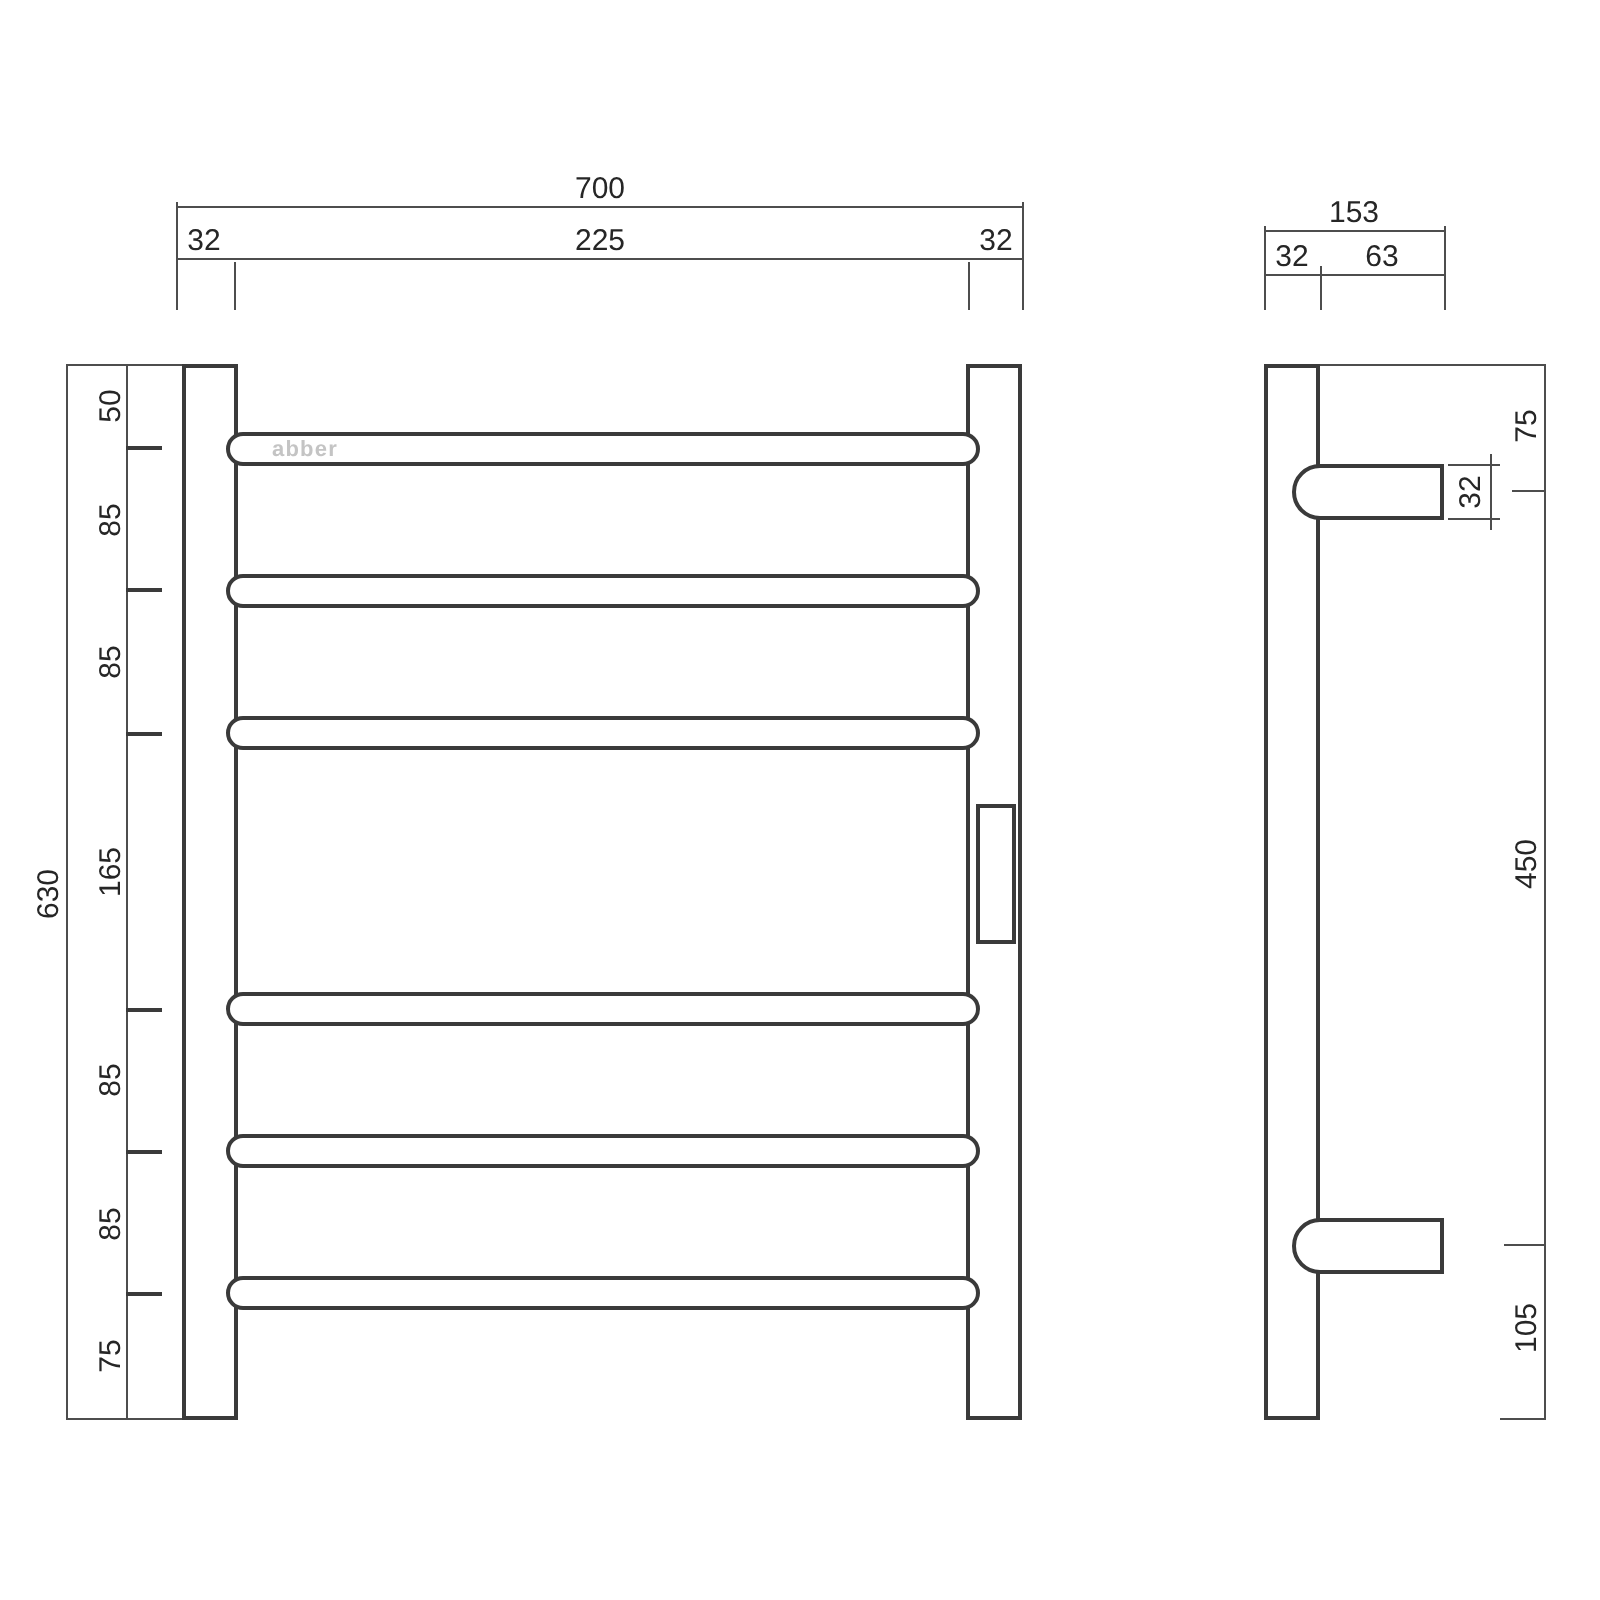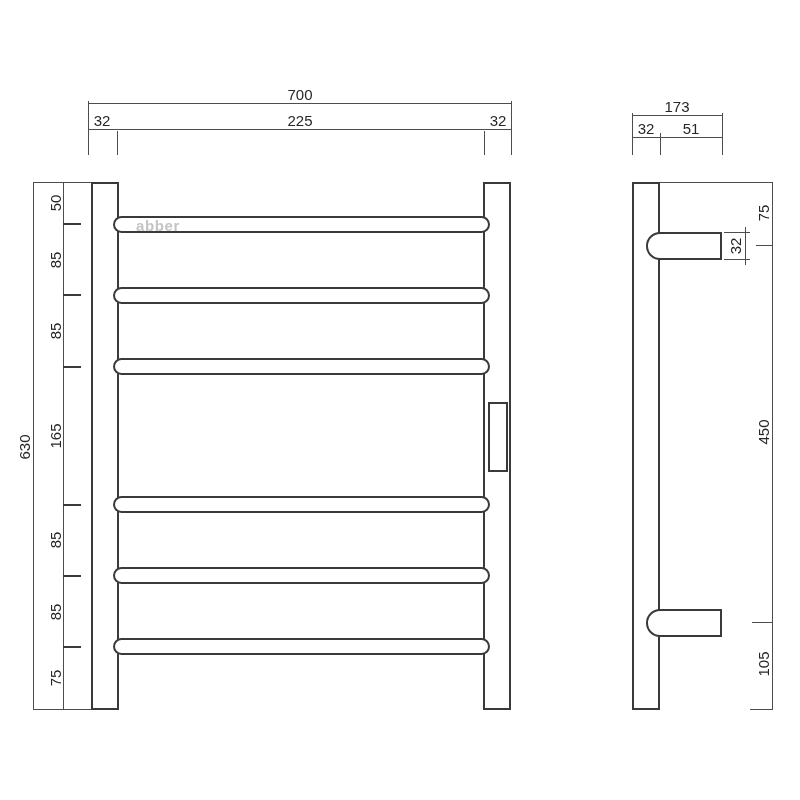--- a/index.html
+++ b/index.html
@@ -17,21 +17,21 @@
   .hline { position:absolute; height:1px; background:#4d4d4d; z-index:1; }
   .vline { position:absolute; width:1px;  background:#4d4d4d; z-index:1; }
   .tick  { position:absolute; height:2px; background:#3a3a3a; z-index:1; }
   
   .dim {
     position:absolute; font-size:15px; line-height:14px; color:#262626;
     text-align:center; z-index:5; white-space:nowrap;
   }
   .rot { transform:rotate(-90deg); }
   .logo {
-    position:absolute; font-size:15px; line-height:9px; font-weight:bold;
+    position:absolute; font-size:11px; line-height:9px; font-weight:bold;
     color:#c4c4c4; letter-spacing:0.6px; z-index:5;
   }
 </style>
 </head>
 <body>
 
 <div class="canvas">
 
   <div>
 
@@ -89,23 +89,23 @@
     <div class="shape bracket" style="left:646px; top:232px; width:76px; height:28px;"></div>
     <div class="shape bracket" style="left:646px; top:609px; width:76px; height:28px;"></div>
   </div>
 
   <div>
     <div class="hline" style="left:632px; top:115px; width:90px;"></div>
     <div class="hline" style="left:632px; top:137px; width:90px;"></div>
     <div class="vline" style="left:632px; top:113px; height:42px;"></div>
     <div class="vline" style="left:660px; top:133px; height:22px;"></div>
     <div class="vline" style="left:722px; top:113px; height:42px;"></div>
-    <div class="dim" style="left:655px; top:100px; width:44px;">173</div>
+    <div class="dim" style="left:655px; top:100px; width:44px;">153</div>
     <div class="dim" style="left:634px; top:122px; width:24px;">32</div>
-    <div class="dim" style="left:679px; top:122px; width:24px;">51</div>
+    <div class="dim" style="left:679px; top:122px; width:24px;">63</div>
   </div>
 
   <div>
     <div class="vline" style="left:772px; top:182px; height:528px;"></div>
     <div class="hline" style="left:660px; top:182px; width:112px;"></div>
     <div class="hline" style="left:756px; top:245px; width:16px;"></div>
     <div class="hline" style="left:752px; top:622px; width:20px;"></div>
     <div class="hline" style="left:750px; top:709px; width:22px;"></div>
     <div class="dim rot" style="left:744px; top:206px; width:40px;">75</div>
     <div class="dim rot" style="left:744px; top:425px; width:40px;">450</div>

